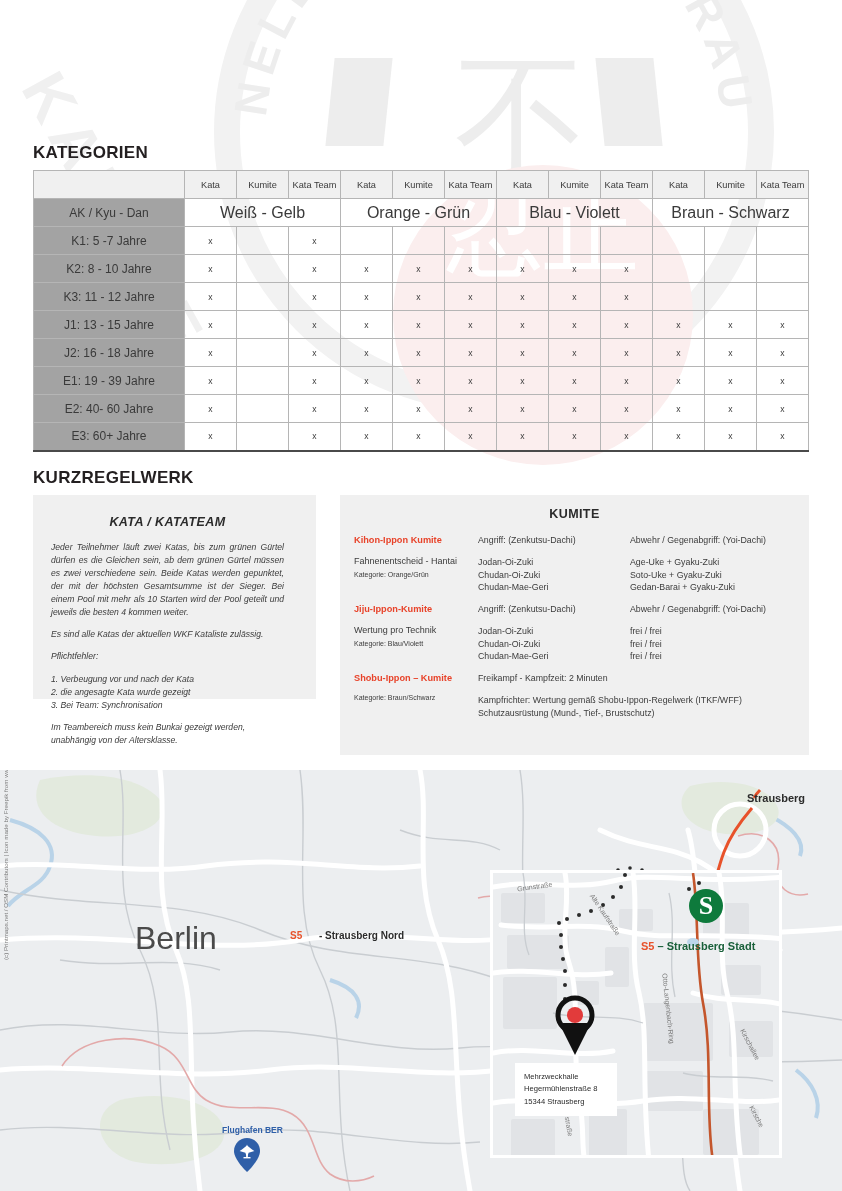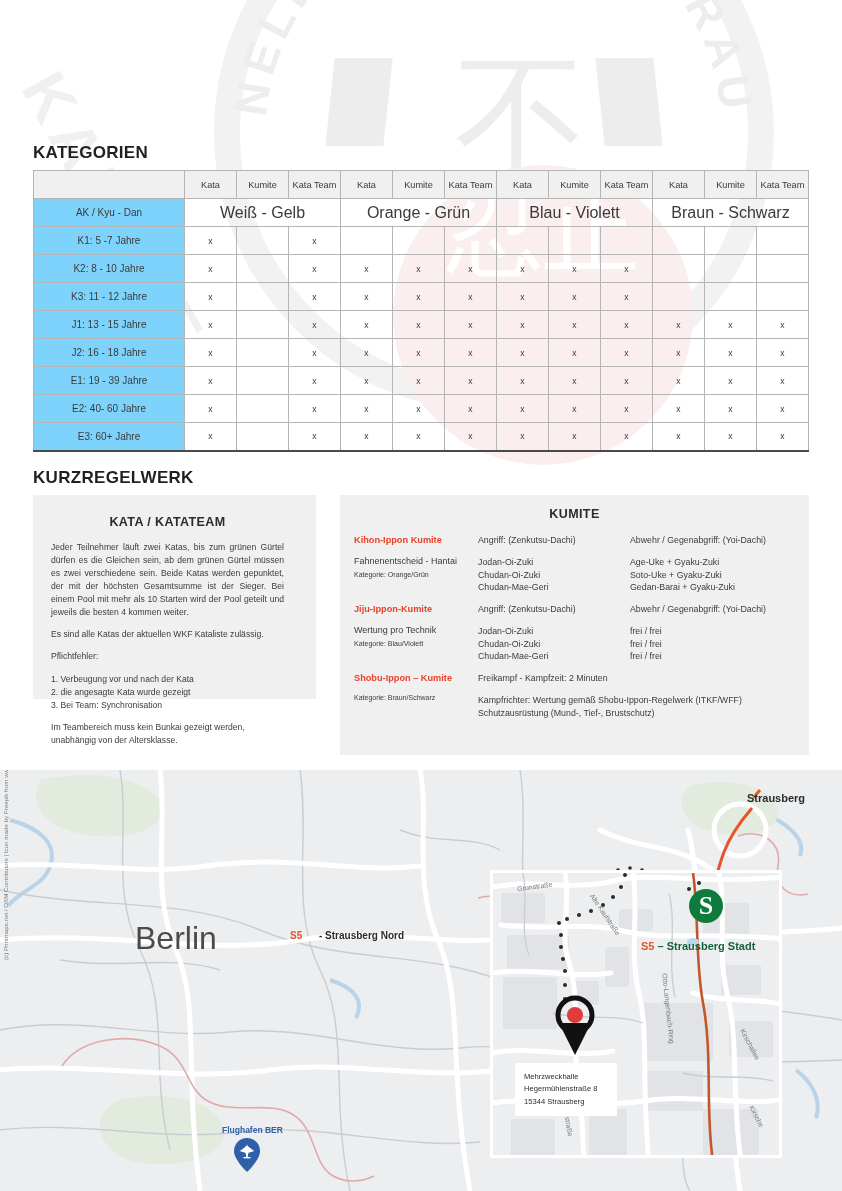--- a/index.html
+++ b/index.html
@@ -120,32 +120,32 @@
     border: 1px solid #b5b5b5;
     text-align: center;
     vertical-align: middle;
     font-weight: normal;
     height: 28px;
     padding: 0 2px;
     background: transparent;
   }
   #kategorien-table .hdr-blank { background: #f0f0f0; width: 151px; }
   #kategorien-table .hdr-cell  { background: #f0f0f0; }
-  #kategorien-table .rowlabel  { background: #7dd3fc; font-size: 10px; }
+  #kategorien-table .rowlabel  { background: #a3a3a3; font-size: 12px; }
   #kategorien-table .belt-cell { font-size: 16px; }
   #kategorien-table .mark      { font-size: 8.6px; color: #3a3a3a; }
   #kategorien-table tbody tr:last-child td { border-bottom: 2px solid #4a4a4a; }
 
   
   .panel {
     position: absolute;
     background: #f0f0f0;
     color: #3b3b3b;
   }
-  #kata-panel  { left: 33px;  top: 495px; width: 283px; height: 204px; padding: 14px 32px 0 18px; }
+  #kata-panel  { left: 33px;  top: 495px; width: 283px; height: 204px; padding: 14px 32px 0 18px; font-style: italic; }
   #kumite-panel{ left: 340px; top: 495px; width: 469px; height: 260px; padding: 12px 14px 0 14px; }
 
   .panel-title {
     text-align: center;
     font-size: 12.5px;
     font-weight: bold;
     color: #2b2b2b;
     letter-spacing: 0.4px;
     margin-bottom: 14px;
   }

